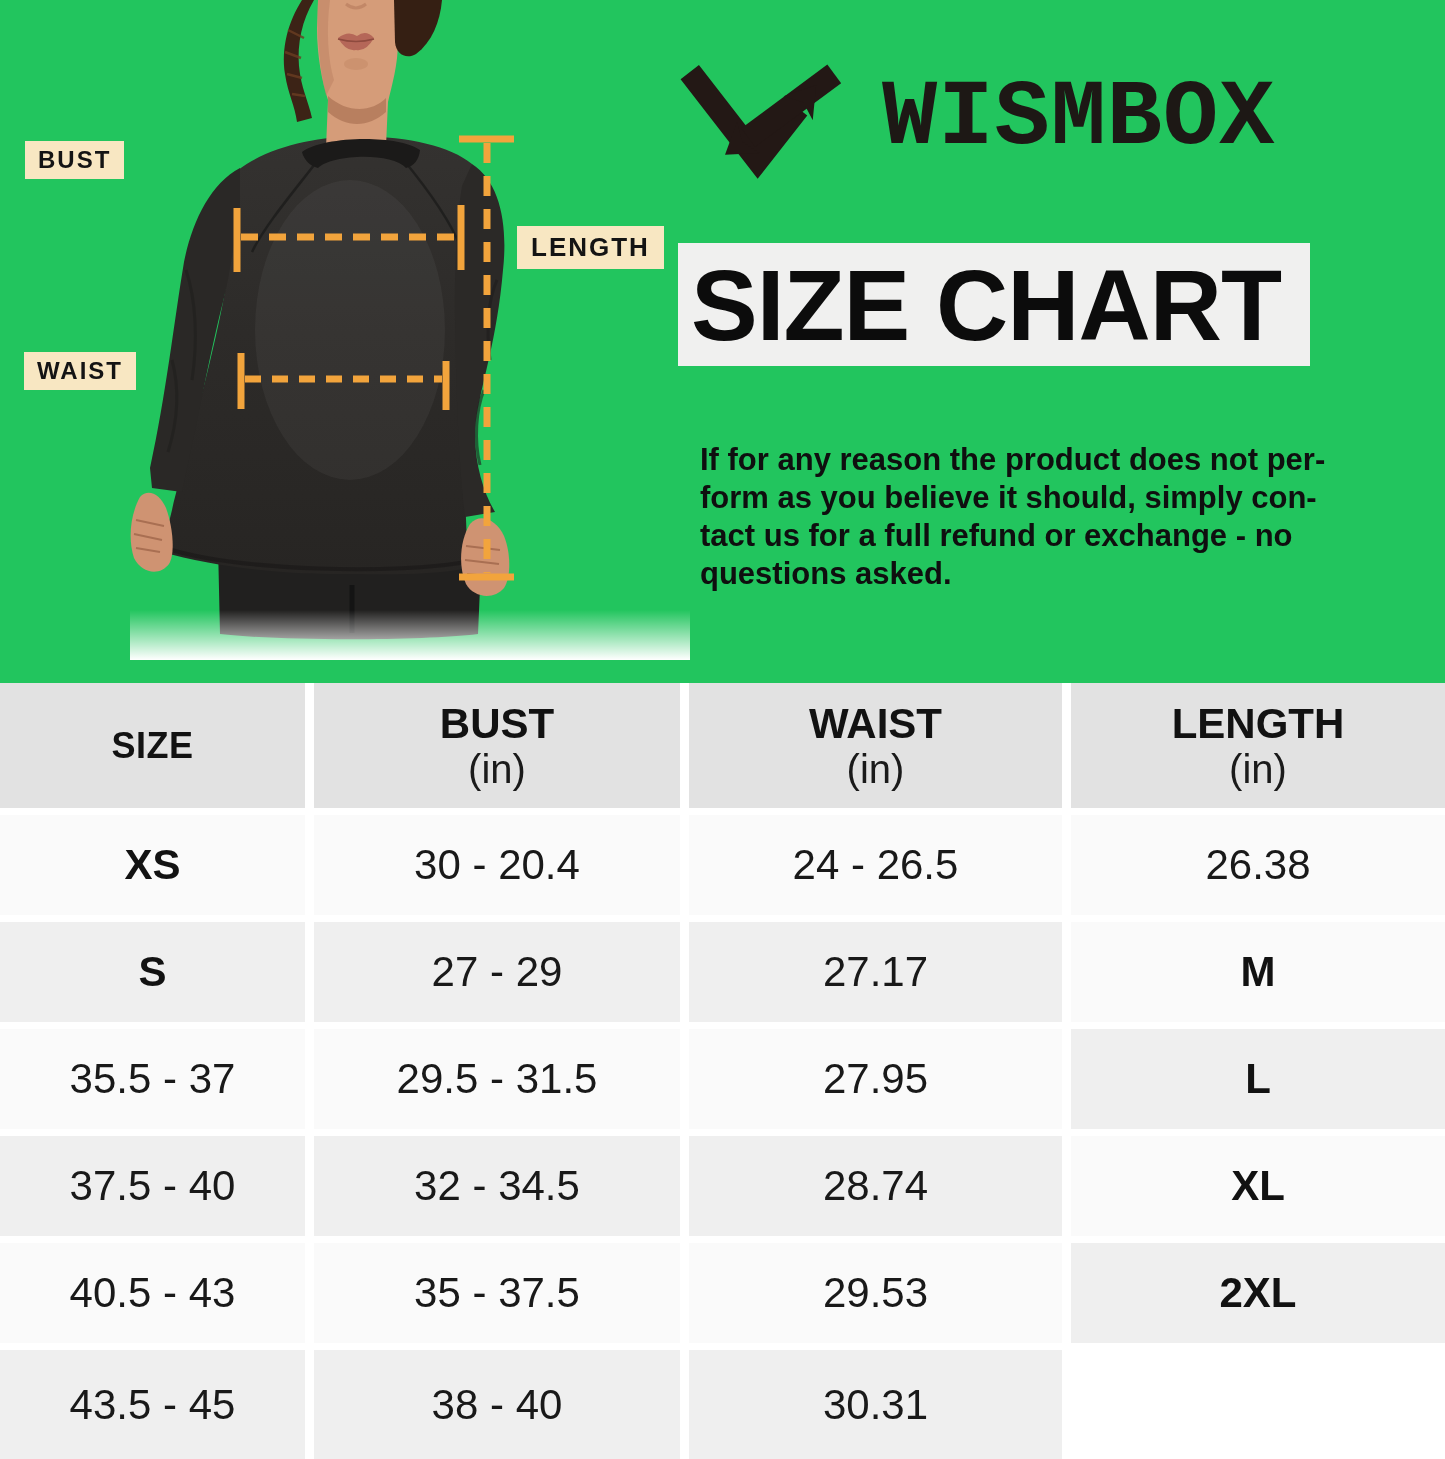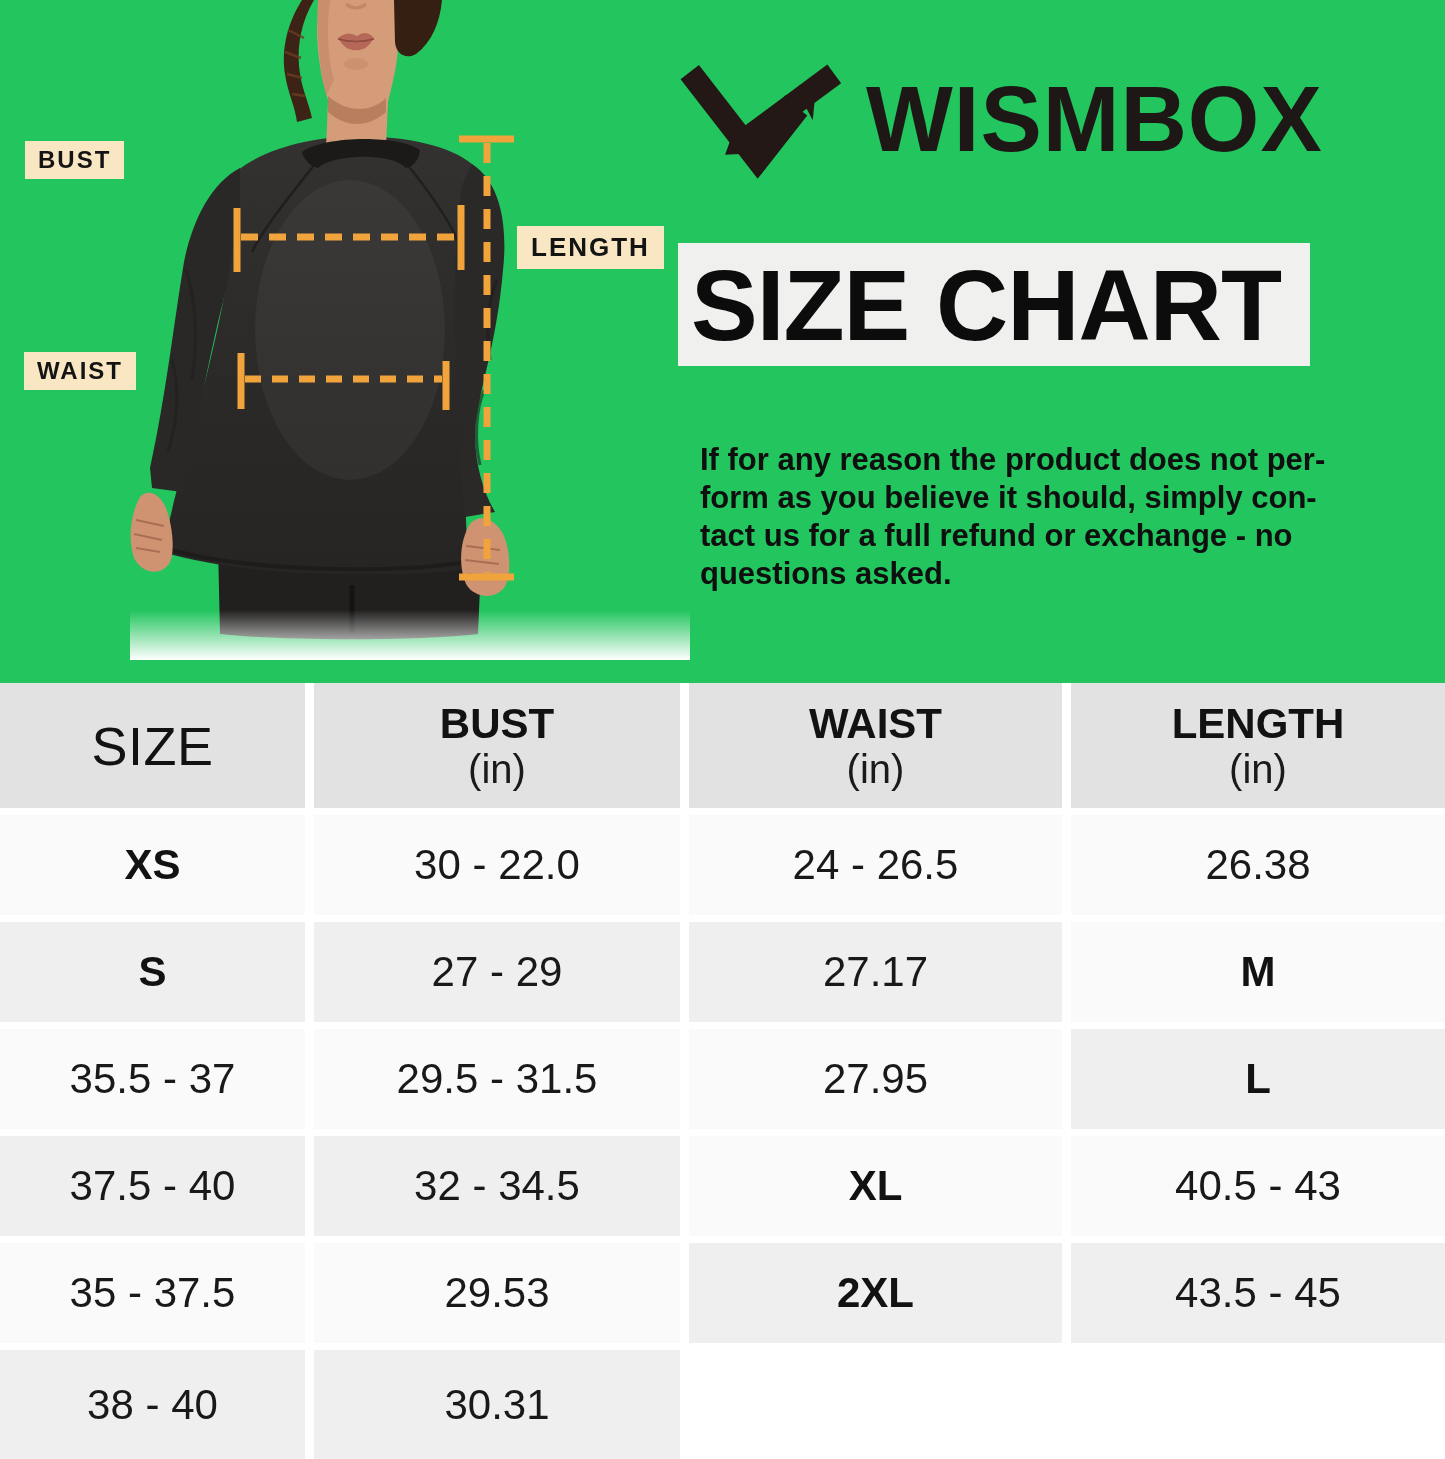--- a/index.html
+++ b/index.html
@@ -10,21 +10,21 @@
   
   .model-svg{position:absolute;left:130px;top:0;width:560px;height:660px;}
   .tag{
     position:absolute;background:#F8E7C2;color:#141414;font-weight:bold;
     font-size:24px;letter-spacing:2px;padding:5px 13px;white-space:nowrap;
   }
   #tag-bust{left:25px;top:141px;}
   #tag-waist{left:24px;top:352px;}
   #tag-length{left:517px;top:226px;font-size:26px;padding:6px 14px;}
 
-  .brand{position:absolute;left:676px;top:53px;height:132px;display:flex;align-items:center;gap:18px;}
+  .brand{position:absolute;left:676px;top:53px;height:132px;display:flex;align-items:center;gap:34px;font-family:Liberation Mono, monospace;}
   .logo-mark{width:172px;height:129px;flex:0 0 auto;}
   .wordmark{font-size:92px;font-weight:bold;letter-spacing:1px;line-height:1;color:#1d1815;}
 
   .title-band{
     position:absolute;left:678px;top:243px;width:632px;height:123px;
     background:#F0F0EF;display:flex;align-items:center;text-align:right;
   }
   .title-band h1{
     margin:0;padding-left:13px;font-size:100px;font-weight:bold;
     letter-spacing:-1px;line-height:1;color:#0c0c0c;white-space:nowrap;
@@ -39,21 +39,21 @@
   .size-table{
     position:absolute;left:0;top:683px;width:1445px;
     display:grid;grid-template-columns:305px 366px 373px 374px;
     grid-template-rows:125px 100px 100px 100px 100px 100px 109px;
     gap:7px 9px;background:#ffffff;
   }
   .cell{display:flex;flex-direction:column;align-items:center;justify-content:center;text-align:center;}
   .head{background:#E2E2E2;}
   .r-light{background:#FAFAFA;}
   .r-shade{background:#EFEFEF;}
-  .h-size{font-size:54px;font-weight:normal;letter-spacing:0.5px;color:#121212;}
+  .h-size{font-size:36px;font-weight:bold;letter-spacing:0.5px;color:#121212;}
   .h-label{font-size:42px;font-weight:bold;line-height:1.12;color:#121212;}
   .h-unit{font-size:40px;font-weight:normal;line-height:1.12;color:#1a1a1a;}
   .cell-size{font-size:42px;font-weight:bold;color:#121212;}
   .cell-val{font-size:42px;font-weight:normal;color:#191919;}
 </style>
 </head>
 <body>
 
 <div class="canvas">
 
@@ -183,36 +183,37 @@
     <div class="cell head">
       <div class="h-label">WAIST</div>
       <div class="h-unit">(in)</div>
     </div>
     <div class="cell head">
       <div class="h-label">LENGTH</div>
       <div class="h-unit">(in)</div>
     </div>
 
     <div class="cell r-light cell-size">XS</div>
-    <div class="cell r-light cell-val">30 - 22.0</div>
+    <div class="cell r-light cell-val">30 - 20.4</div>
     <div class="cell r-light cell-val">24 - 26.5</div>
     <div class="cell r-light cell-val">26.38</div>
 
     <div class="cell r-shade cell-size">S</div>
     <div class="cell r-shade cell-val">27 - 29</div>
     <div class="cell r-shade cell-val">27.17</div>
 
     <div class="cell r-light cell-size">M</div>
     <div class="cell r-light cell-val">35.5 - 37</div>
     <div class="cell r-light cell-val">29.5 - 31.5</div>
     <div class="cell r-light cell-val">27.95</div>
 
     <div class="cell r-shade cell-size">L</div>
     <div class="cell r-shade cell-val">37.5 - 40</div>
     <div class="cell r-shade cell-val">32 - 34.5</div>
+    <div class="cell r-shade cell-val">28.74</div>
 
     <div class="cell r-light cell-size">XL</div>
     <div class="cell r-light cell-val">40.5 - 43</div>
     <div class="cell r-light cell-val">35 - 37.5</div>
     <div class="cell r-light cell-val">29.53</div>
 
     <div class="cell r-shade cell-size">2XL</div>
     <div class="cell r-shade cell-val">43.5 - 45</div>
     <div class="cell r-shade cell-val">38 - 40</div>
     <div class="cell r-shade cell-val">30.31</div>

